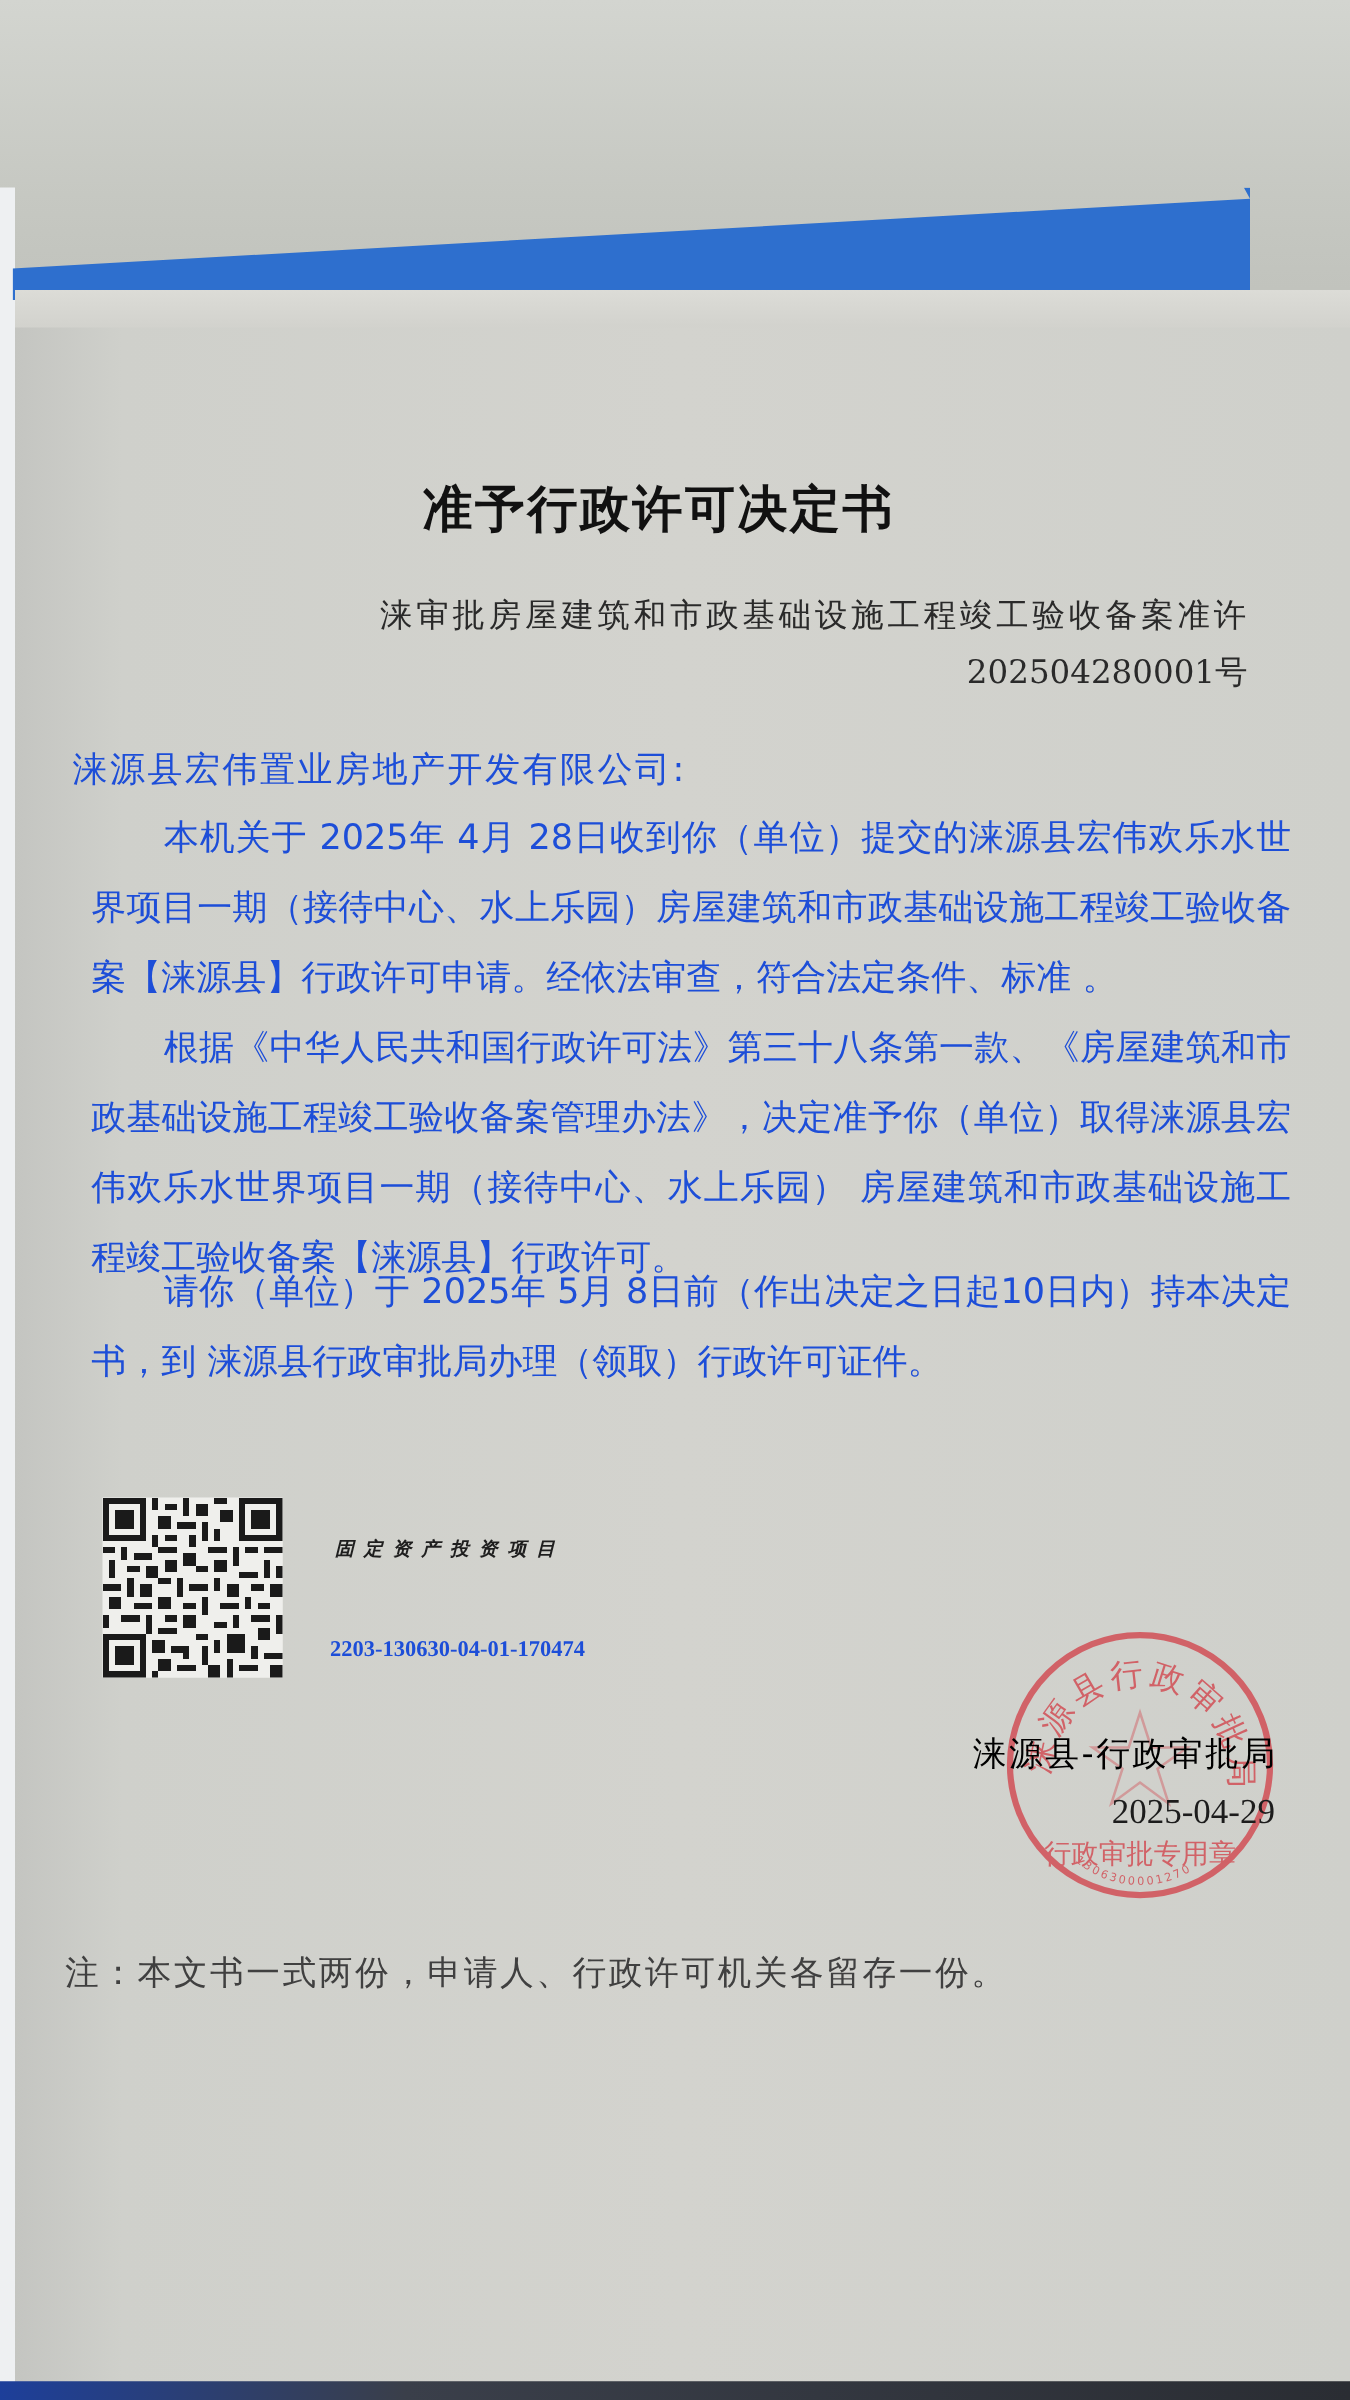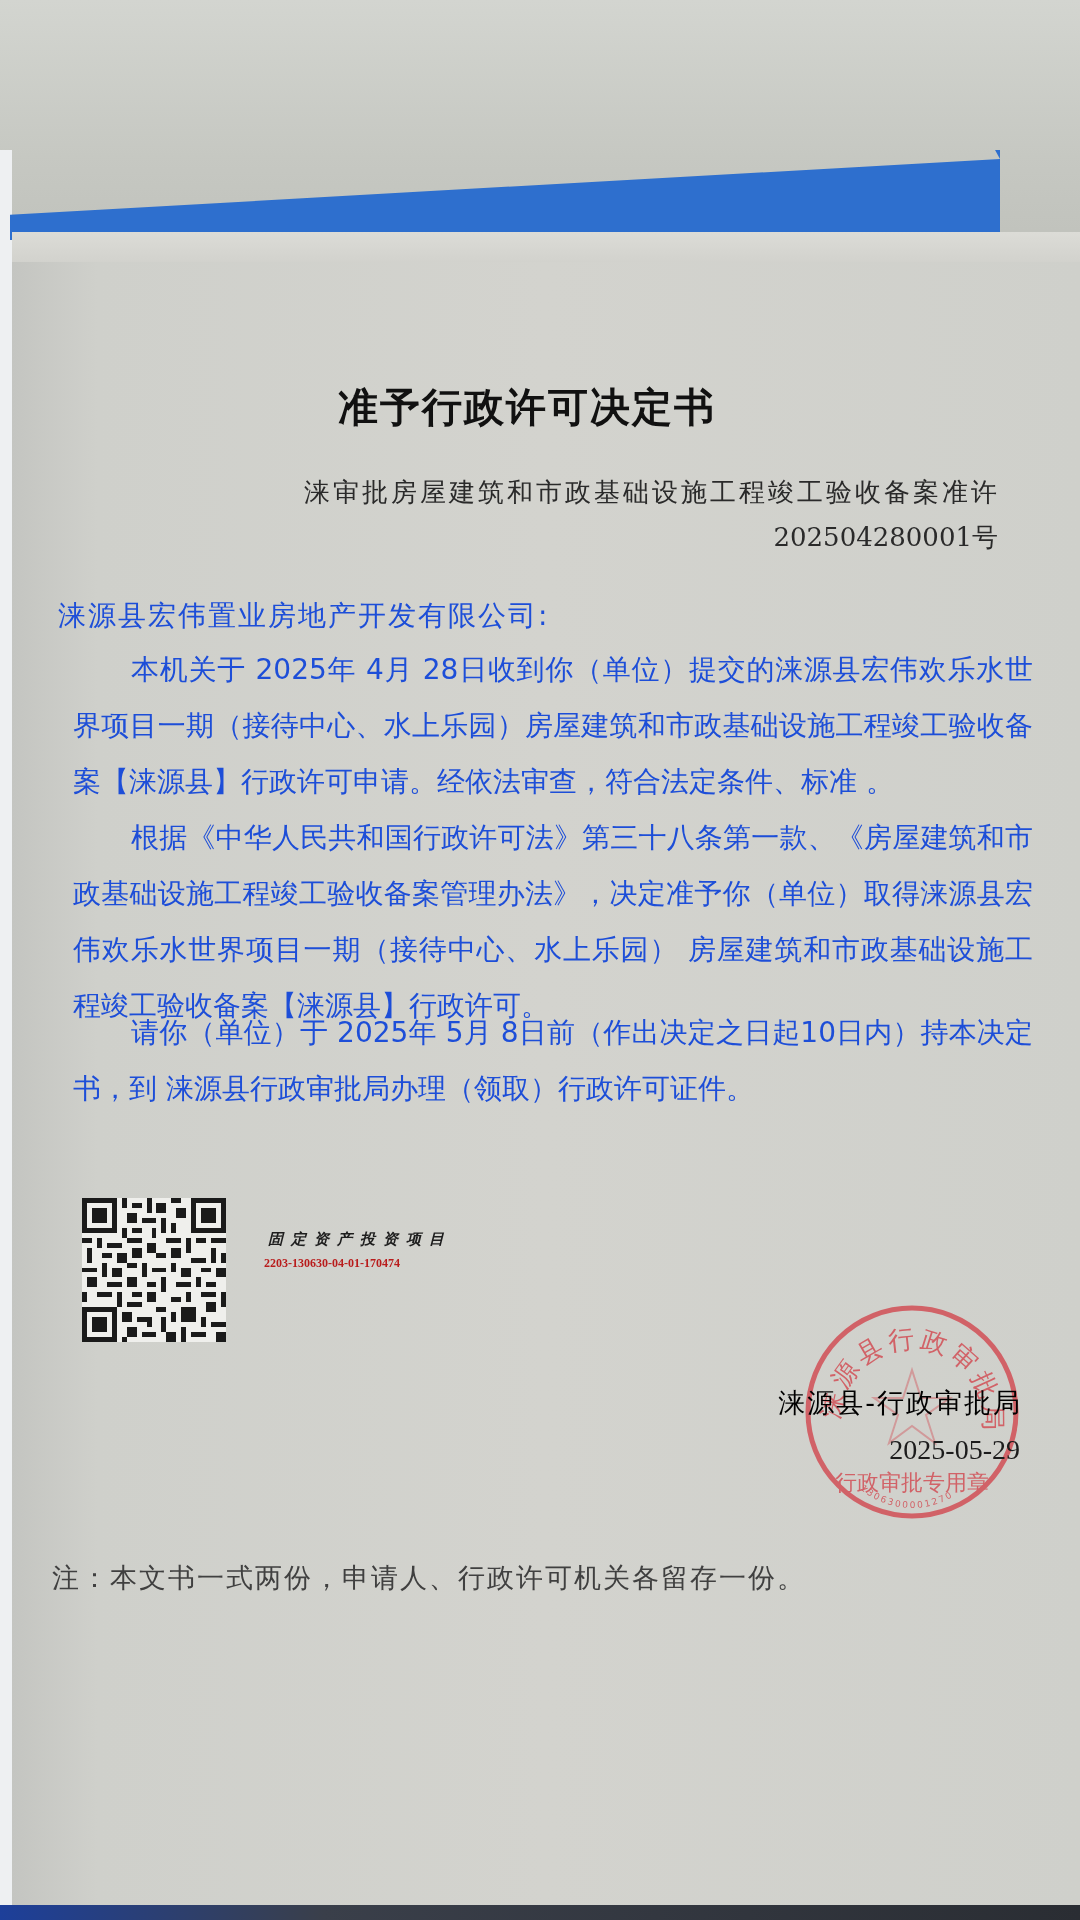--- a/index.html
+++ b/index.html
@@ -61,23 +61,23 @@
     position:absolute; left:82px; top:1198px; width:144px; height:144px;
     background:#f0f0ee;
   }
   .qr svg { display:block; }
   .proj-label {
     position:absolute; left:268px; top:1230px;
     font-family:"DejaVu Serif", serif; font-weight:bold; font-size:15px;
     letter-spacing:8px; color:#1e1e1e;font-style:italic;
   }
   .proj-code {
-    position:absolute; left:264px; top:1256px;
-    font-family:"Liberation Serif", serif; font-weight:bold; font-size:12px;
-    color:#b91c1c;
+    position:absolute; left:264px; top:1309px;
+    font-family:"Liberation Serif", serif; font-weight:bold; font-size:18px;
+    color:#1d4ed8;
   }
   .stamp {
     position:absolute; left:800px; top:1300px; width:224px; height:224px;
     opacity:0.8;
   }
   .org {
     position:absolute; right:58px; top:1385px;
     font-family:"DejaVu Sans", sans-serif; font-size:27px; color:#000000;
     letter-spacing:2px;
   }
@@ -144,17 +144,17 @@
       <textPath href="#topArc">涞源县行政审批局</textPath>
     </text>
     <text x="112" y="190" text-anchor="middle" font-family="DejaVu Sans, sans-serif" font-size="22" fill="#d2474f">行政审批专用章</text>
     <text font-family="DejaVu Sans, sans-serif" font-size="9" fill="#d2474f" letter-spacing="2">
       <textPath href="#botArc" startOffset="12%">1306300001270</textPath>
     </text>
   </svg>
 </div>
 
 <div class="org">涞源县-行政审批局</div>
-<div class="date">2025-05-29</div>
+<div class="date">2025-04-29</div>
 
 <div class="note">注：本文书一式两份，申请人、行政许可机关各留存一份。</div>
 
 <div class="bottom-strip"></div>
 
 </body></html>

